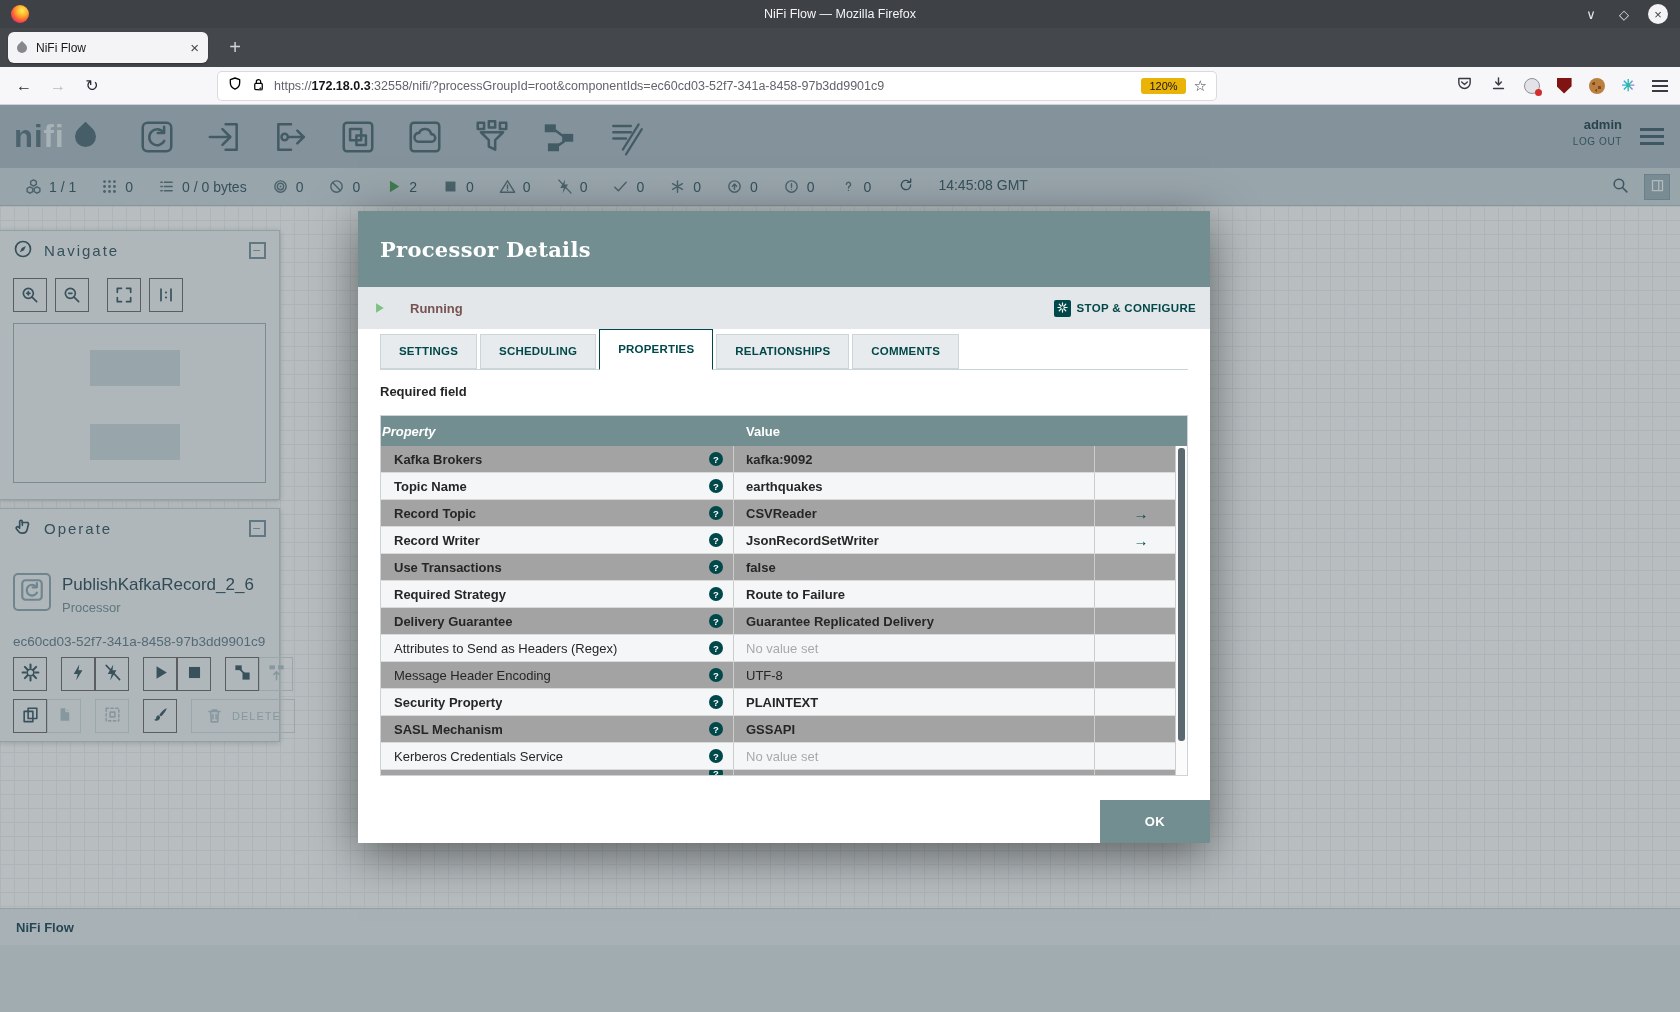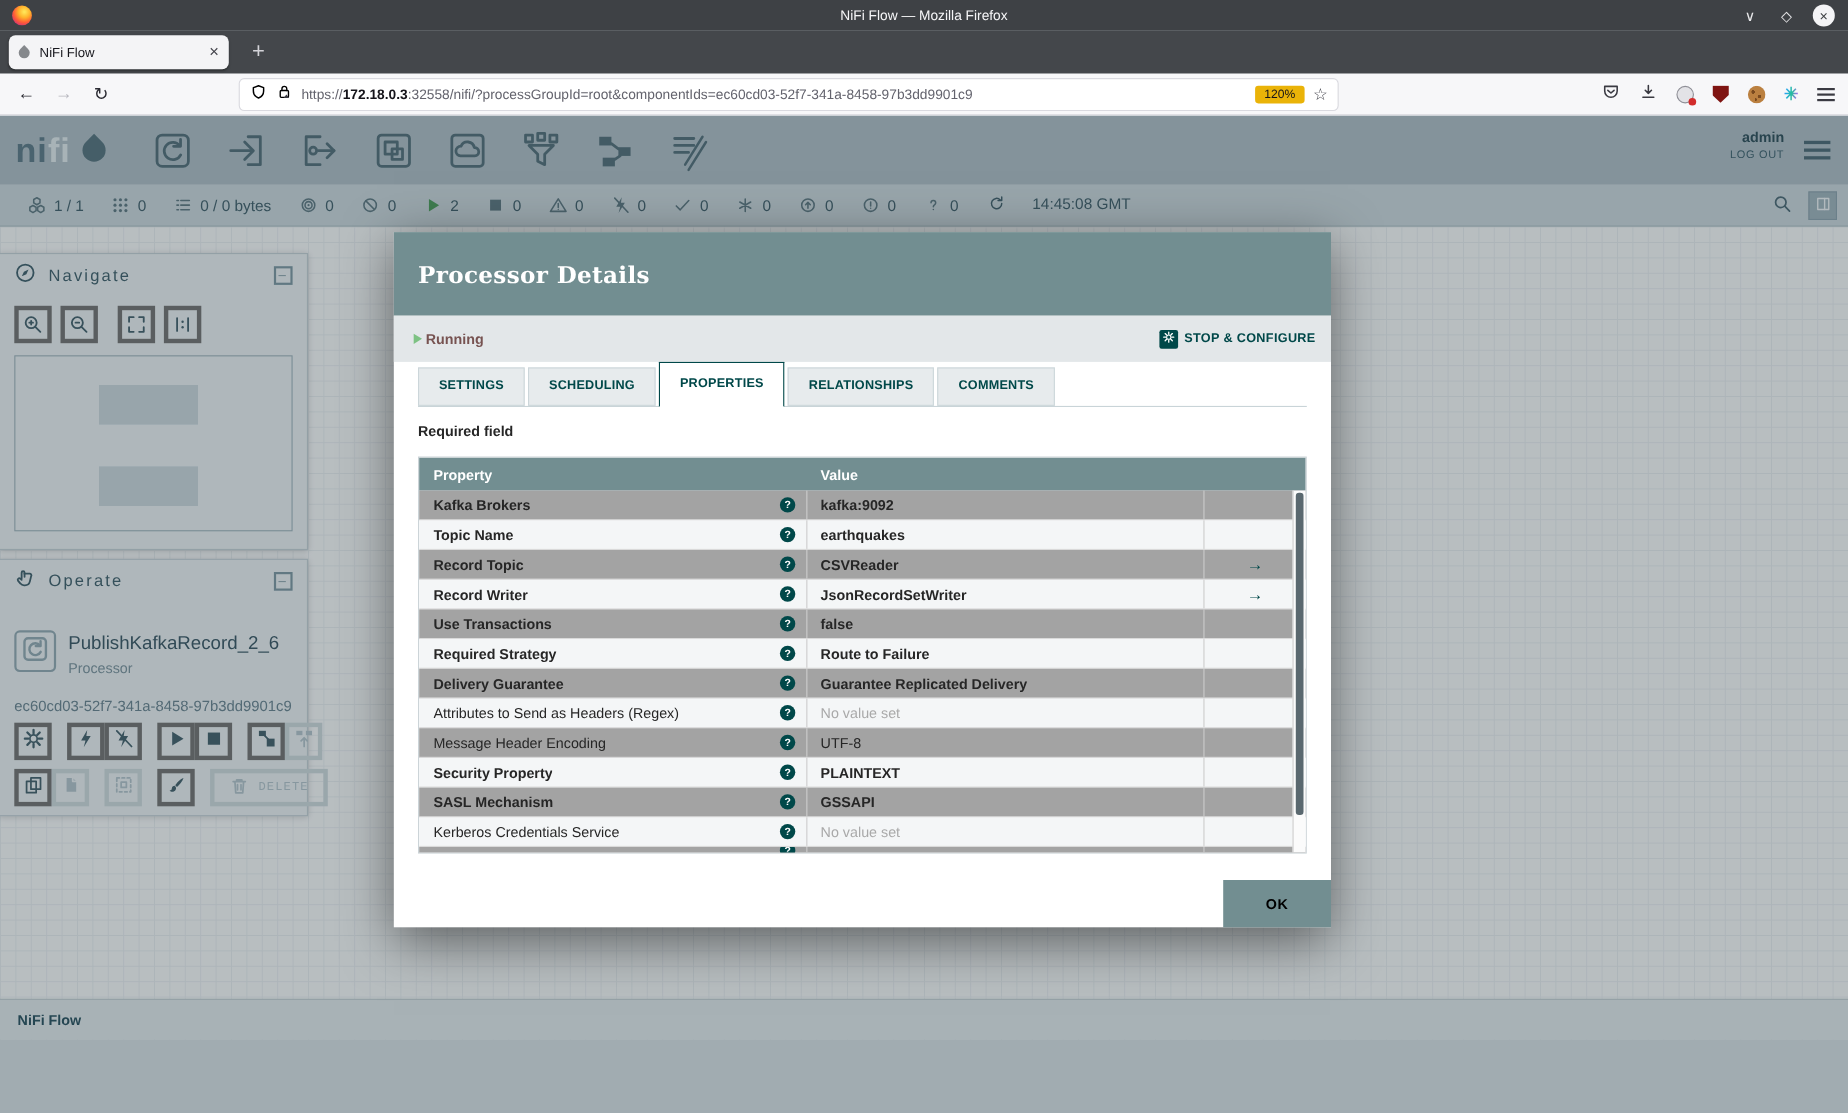--- a/index.html
+++ b/index.html
@@ -75,22 +75,22 @@
              background-size:14px 14px;}
   .nf-panel{position:absolute;left:-1px;width:281px;background:#e9eff1;border:1px solid #c2cfd5;
             box-shadow:0 1px 6px rgba(0,0,0,.18);z-index:2;}
   #navigate{top:125px;height:270px;}
   #operate{top:403px;height:234px;}
   .panel-head{height:38px;display:flex;align-items:center;padding:0 13px;color:#40606c;font-size:15px;
               letter-spacing:2px;gap:11px;}
   .panel-min{margin-left:auto;width:17px;height:17px;border:2px solid #7d98a3;color:#7d98a3;font-size:12px;
              display:flex;align-items:center;justify-content:center;line-height:1;}
   .nav-btns{display:flex;gap:8px;margin:9px 0 0 13px;}
-  .sq-btn{width:34px;height:34px;border:4px solid #737373;display:flex;align-items:center;justify-content:center;
-          color:#44616d;background:transparent;font-family:Liberation Mono, monospace;}
+  .sq-btn{width:34px;height:34px;border:1px solid #737373;display:flex;align-items:center;justify-content:center;
+          color:#44616d;background:transparent;}
   .sq-btn.disabled{color:#b2c3cb;border-color:#ccd8dc;}
   .minimap{position:absolute;left:13px;right:13px;top:92px;bottom:16px;border:1px solid #9fb3bc;background:#e9eff1;}
   .mini-node{position:absolute;left:76px;width:90px;height:36px;background:#c9d6dc;}
   .op-card-icon{position:absolute;left:13px;top:64px;width:38px;height:38px;border:2px solid #92a9b3;
                 border-radius:5px;color:#92a9b3;display:flex;align-items:center;justify-content:center;}
   .op-name{position:absolute;left:62px;top:66px;font-size:17px;color:#3b5866;}
   .op-type{position:absolute;left:62px;top:91px;font-size:13px;color:#7b939e;}
   .op-id{position:absolute;left:13px;top:125px;font-size:13.5px;color:#6a8491;}
   .op-row{position:absolute;left:13px;display:flex;}
   .op-row1{top:148px;} .op-row2{top:190px;}
@@ -98,53 +98,53 @@
   .nf-crumbbar{position:absolute;left:0;right:0;top:803px;height:37px;background:#dfe8eb;border-top:1px solid #c2ced3;
                display:flex;align-items:center;padding-left:16px;font-size:13px;font-weight:bold;color:#2a5260;z-index:1;}
   .nf-below{position:absolute;left:0;right:0;top:840px;bottom:0;background:#d6e0e4;z-index:1;}
   .dim{position:absolute;inset:0;background:rgba(25,40,48,.28);z-index:5;}
 
   
   .dialog{position:absolute;left:358px;top:106px;width:852px;height:632px;background:#fff;z-index:10;
           box-shadow:0 12px 45px rgba(0,0,0,.5);}
   .dlg-header{height:76px;background:#728e91;display:flex;align-items:center;padding-left:22px;}
   .dlg-title{font-family:"DejaVu Serif",serif;font-weight:bold;font-size:21px;color:#fff;letter-spacing:.3px;}
-  .dlg-status{height:42px;background:#e3e7e9;display:flex;align-items:center;padding:0 14px;gap:1px;}
+  .dlg-status{height:42px;background:#e3e7e9;display:flex;align-items:center;padding:0 14px;gap:24px;}
   .run-play{color:#7dc283;display:flex;}
   .run-label{color:#775351;font-size:13px;font-weight:bold;}
   .dlg-action{margin-left:auto;display:flex;align-items:center;gap:6px;color:#004849;font-weight:bold;
               font-size:11.5px;letter-spacing:.3px;cursor:pointer;}
   .gearbox{width:17px;height:17px;background:#004849;color:#fff;border-radius:2px;
            display:flex;align-items:center;justify-content:center;}
   .dlg-tabs{position:absolute;left:22px;right:22px;top:118px;display:flex;align-items:flex-end;
             border-bottom:1px solid #c9d4d8;height:41px;}
   .dtab{height:35px;line-height:33px;padding:0 18px;background:#e7ebed;border:1px solid #ccd6da;margin-right:3px;
         font-size:11.5px;font-weight:bold;color:#004849;letter-spacing:.2px;}
   .dtab.active{height:41px;line-height:39px;background:#fff;border-color:#004849;border-bottom:1px solid #fff;
                margin-bottom:-1px;}
   .req-note{position:absolute;left:22px;top:173px;font-size:13px;font-weight:bold;color:#262626;}
   .ptable{position:absolute;left:22px;top:204px;width:808px;height:361px;border:1px solid #ccd4d8;overflow:hidden;}
   .thead{height:30px;background:#728e91;color:#fff;display:flex;font-size:13px;font-weight:bold;align-items:center;}
-  .th-prop{flex:0 0 352px;padding-left:13px;} .th-val{flex:1;padding-left:13px;} .th-link{flex:0 0 93px;}
+  .th-prop{flex:0 0 352px;padding-left:1px;font-style:italic;} .th-val{flex:1;padding-left:13px;} .th-link{flex:0 0 93px;}
   .trow{display:flex;height:27px;border-bottom:1px solid #dadada;background:#a3a3a3;font-size:13px;color:#262626;}
   .tbody .trow:nth-child(even){background:#f4f6f7;}
   .tc{display:flex;align-items:center;}
   .tc.prop{flex:0 0 352px;padding:0 10px 0 13px;justify-content:space-between;gap:6px;}
   .tc.prop .pname{white-space:nowrap;overflow:hidden;}
   .tc.val{flex:1;border-left:1px solid #ccc;padding-left:12px;}
   .tc.link{flex:0 0 93px;border-left:1px solid #ccc;justify-content:center;}
   .trow.req .pname,.trow.req .tc.val{font-weight:bold;}
   .tc.val.novalue{color:#a9a9a9;font-weight:normal !important;}
   .help{width:14px;height:14px;border-radius:50%;background:#004849;color:#fff;font-size:9.5px;font-weight:bold;
         display:flex;align-items:center;justify-content:center;flex:none;}
   .arrow{color:#004849;font-size:15px;font-weight:bold;}
   .trow.partial{height:6px;border-bottom:none;overflow:hidden;}
   .vscroll{position:absolute;top:30px;right:0;bottom:0;width:12px;border-left:1px solid #ccc;background:#fbfbfb;}
   .vthumb{position:absolute;left:2px;top:2px;width:7px;height:89%;background:#5a686f;border-radius:3px;}
-  .ok-btn{position:absolute;right:0;bottom:0;width:98px;height:43px;background:#728e91;color:#000000;border:none;
+  .ok-btn{position:absolute;right:0;bottom:0;width:110px;height:43px;background:#728e91;color:#ffffff;border:none;
           font-size:13px;font-weight:bold;font-family:"Liberation Sans",sans-serif;letter-spacing:.5px;cursor:pointer;}
 </style>
 </head>
 <body>
 
 <div class="screen">
 
   <div class="titlebar">
     <span class="fx-logo"></span>
     <span class="win-title">NiFi Flow — Mozilla Firefox</span>

